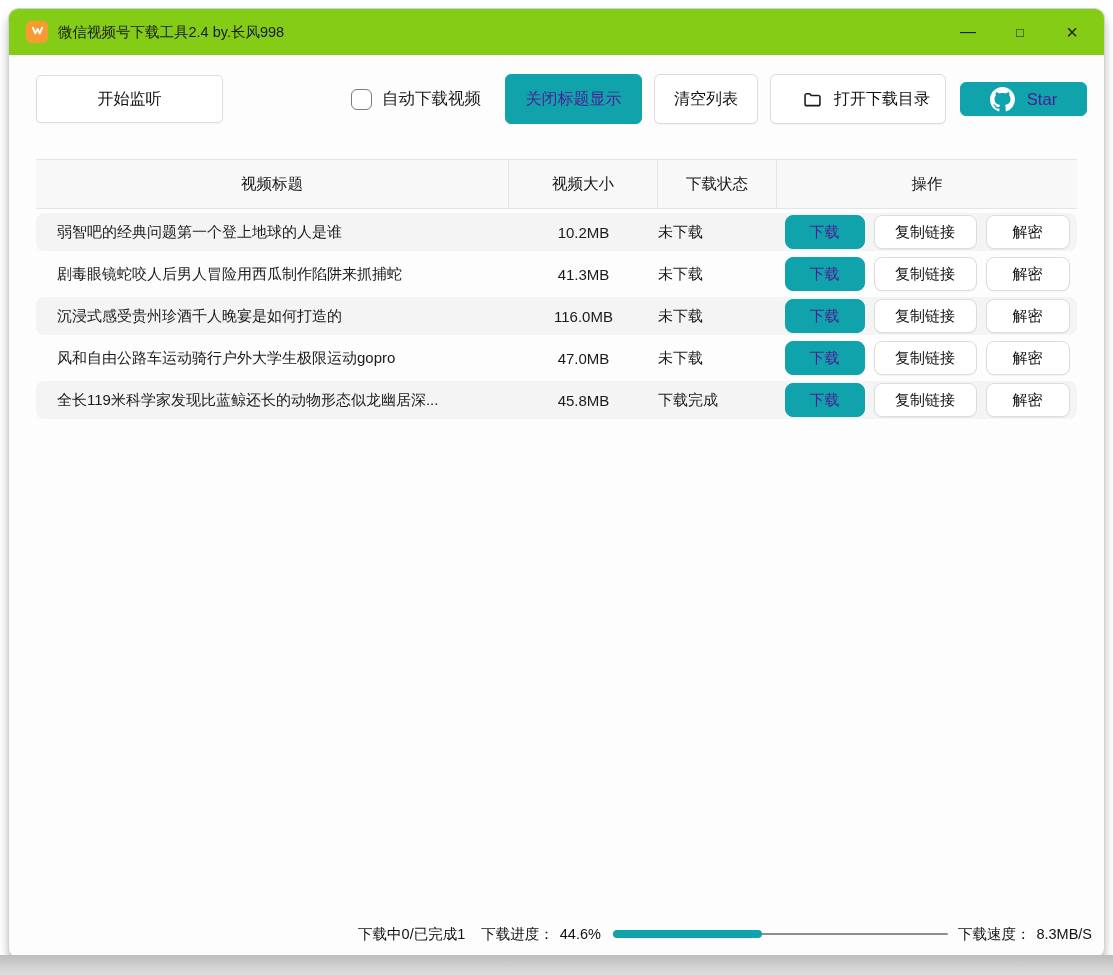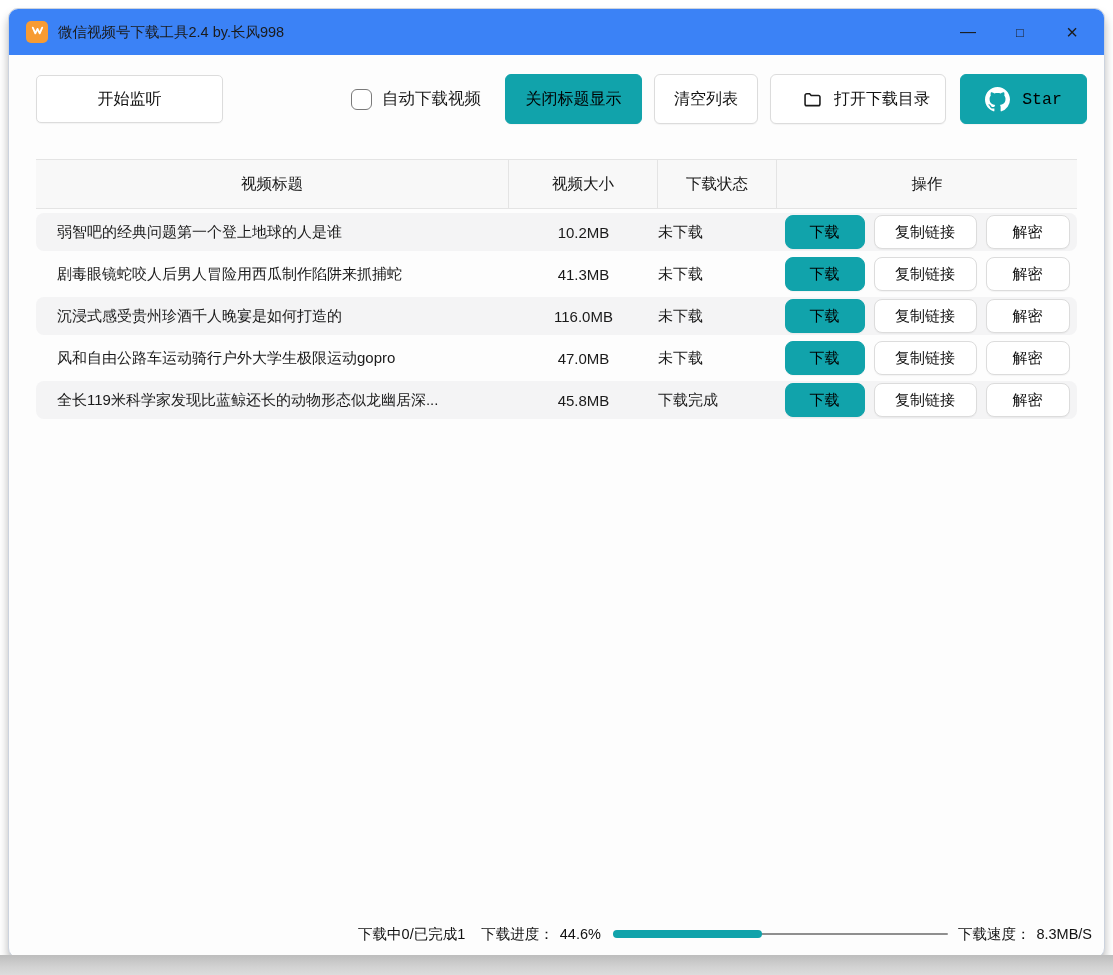--- a/index.html
+++ b/index.html
@@ -59,33 +59,32 @@
     border-radius:6px;
     font-size:16px;
     color:#111;
     display:inline-flex; align-items:center; justify-content:center;
     cursor:default;
     box-shadow:0 1px 1px rgba(0,0,0,.04);
   }
   .btn.teal{
     background:var(--accent,#11a3ab);
     border-color:var(--accent,#11a3ab);
-    color:#000000;
-    font-family:Liberation Mono, monospace;
+    color:#4c1d95;
   }
   .btn-start{ margin-left:27px; width:187px; height:48px; border-radius:5px; }
   .chk-group{ margin-left:128px; display:flex; align-items:center; }
   .checkbox{
     width:21px; height:21px; border:1px solid #7a7a7a; border-radius:6px; background:#fff;
   }
   .chk-label{ margin-left:10px; font-size:16.5px; }
   .btn-close-title{ margin-left:24px; width:137px; height:50px; }
   .btn-clear{ margin-left:12px; width:104px; height:50px; }
   .btn-open-dir{ margin-left:12px; width:176px; height:50px; gap:11px;padding-left:16px; }
-  .btn-star{ margin-left:14px; width:127px; height:50px; gap:12px; font-size:16.5px; }
+  .btn-star{ margin-left:14px; width:127px; height:34px; gap:12px; font-size:16.5px; }
   .folder-icon svg{ display:block; }
   .github-icon svg{ display:block; }
   
   .table{ margin:35px 27px 0 27px; }
   .thead{
     display:flex; height:50px;
     background:#f8f8f8;
     border-top:1px solid #e4e4e4;
     border-bottom:1px solid #e4e4e4;
     align-items:center;
@@ -139,21 +138,21 @@
     position:absolute; top:0; left:0; height:8px; width:0;
     background:var(--accent,#11a3ab); border-radius:4px;
   }
   .sb-speed-value{ margin-left:6px; }
 </style>
 </head>
 <body>
 
 <div class="window">
 
-  <div class="titlebar" style="background: #3b82f6;">
+  <div class="titlebar" style="background: #84cc16;">
     <div class="app-icon" style="background: rgb(247, 155, 51);">
       <span>
         <svg width="15" height="15" viewBox="0 0 24 24" fill="none" stroke="#ffffff" stroke-width="3" stroke-linecap="round" stroke-linejoin="round">
           <path d="M4.5 7.5 L8.5 16.5 L12 9.5 L15.5 16.5 L19.5 7.5"></path>
         </svg>
       </span>
     </div>
     <span class="app-title">微信视频号下载工具2.4 by.长风998</span>
     <div class="win-controls">
       <button class="win-btn min">—</button>

